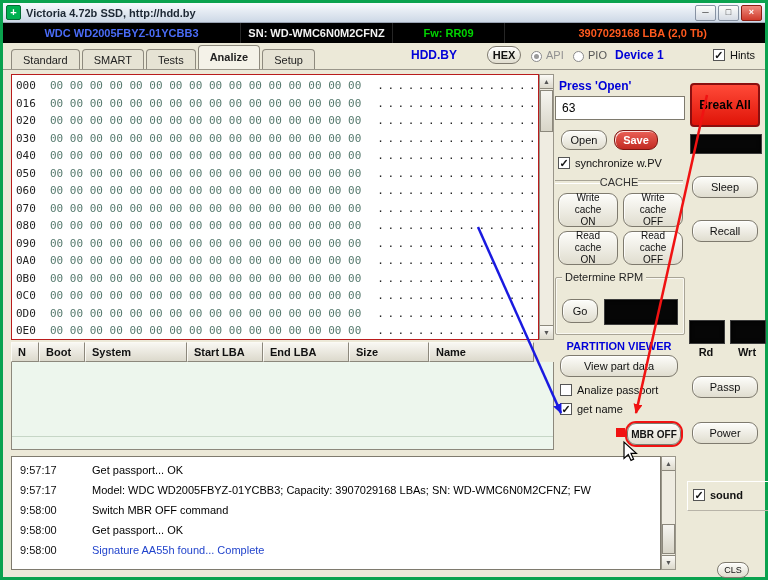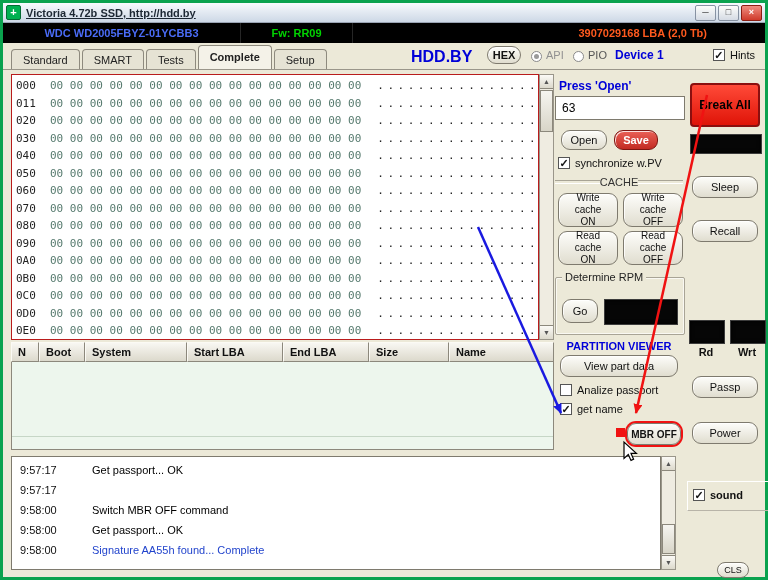--- a/index.html
+++ b/index.html
@@ -6,21 +6,21 @@
   body{width:768px;height:580px;position:relative;overflow:hidden;
        font-family:"Liberation Sans",sans-serif;background:#8a9098;}
   .win{position:absolute;inset:0;border:3px solid #0aa24e;background:#ece9d8;box-sizing:border-box;}
 
   
   .titlebar{position:absolute;left:0;top:0;right:0;height:20px;
     background:linear-gradient(#f7fafd,#cdd8e6);border-bottom:1px solid #9aa4b4;
     display:flex;align-items:center;padding:0 3px;box-sizing:border-box;}
   .app-icon{width:13px;height:13px;background:#00b050;border:1px solid #036b33;border-radius:2px;
     color:#fff;font-size:11px;line-height:12px;text-align:center;font-weight:bold;margin-right:5px;}
-  .title-text{font-size:11px;font-weight:bold;color:#1c2733;flex:1;white-space:nowrap;overflow:hidden;text-decoration:underline;}
+  .title-text{font-size:11px;font-weight:bold;color:#1c2733;flex:1;white-space:nowrap;overflow:hidden;}
   .winbtns{display:flex;gap:2px;}
   .wbtn{width:19px;height:14px;background:linear-gradient(#fdfdfb,#d5dbe4);border:1px solid #8792a2;
     border-radius:2px;font-size:9px;line-height:13px;text-align:center;color:#333;}
   .wbtn.close{background:linear-gradient(#ef8d80,#cf3a2b);color:#fff;border-color:#8c1d12;font-weight:bold;}
 
   
   .infobar{position:absolute;left:0;top:20px;right:0;height:20px;background:#000;
     display:flex;align-items:center;font-size:11px;font-weight:bold;}
   .seg{height:100%;display:flex;align-items:center;justify-content:center;box-sizing:border-box;
        border-right:1px solid #262626;white-space:nowrap;}
@@ -28,21 +28,21 @@
   .seg.serial{width:152px;color:#f2f2f2;}
   .seg.fw{width:112px;color:var(--fw-green,#00d800);}
   .seg.cap{border-right:none;margin-left:auto;margin-right:58px;color:var(--capacity-orange,#ff5a1e);}
 
   
   .tabrow{position:absolute;left:0;top:40px;right:0;height:26px;border-bottom:1px solid #9a968a;}
   .tabstrip{position:absolute;left:8px;bottom:0;display:flex;align-items:flex-end;}
   .tab{font-size:11px;color:#222;background:#e6e3d4;border:1px solid #8e8a7e;border-bottom:none;
     border-radius:4px 4px 0 0;padding:3px 11px 2px;margin-right:2px;height:14px;line-height:14px;}
   .tab.active{font-weight:bold;background:#f4f2e8;height:17px;line-height:17px;padding-bottom:3px;}
-  .brand{position:absolute;left:408px;top:5px;font-size:16px;font-weight:bold;color:var(--accent-blue,#0000d8);}
+  .brand{position:absolute;left:408px;top:5px;font-size:12px;font-weight:bold;color:var(--accent-blue,#0000d8);}
   .hexbtn{position:absolute;left:484px;top:3px;width:34px;height:18px;font-weight:bold;font-size:10px;}
   .radio{position:absolute;width:9px;height:9px;border-radius:50%;border:1px solid #8a8a8a;background:#fff;}
   .radio.sel::after{content:"";position:absolute;left:2px;top:2px;width:5px;height:5px;border-radius:50%;background:#9a9a9a;}
   .rlabel{position:absolute;top:6px;font-size:11px;}
   .device{position:absolute;left:612px;top:5px;font-size:12px;font-weight:bold;color:var(--accent-blue,#0000d8);}
 
   
   .btn{position:absolute;display:flex;align-items:center;justify-content:center;text-align:center;
     background:linear-gradient(#fdfdfa,#e0ddcf);border:1px solid #7e7a6e;border-radius:9px;
     font-size:11px;color:#111;box-shadow:inset 1px 1px 0 #ffffffcc;box-sizing:border-box;}
@@ -119,49 +119,50 @@
     <span class="title-text">Victoria 4.72b SSD, http://hdd.by</span>
     <span class="winbtns">
       <span class="wbtn">─</span>
       <span class="wbtn">□</span>
       <span class="wbtn close">×</span>
     </span>
   </div>
 
   <div class="infobar">
     <span class="seg model">WDC WD2005FBYZ-01YCBB3</span>
+    <span class="seg serial">SN: WD-WMC6N0M2CFNZ</span>
     <span class="seg fw">Fw: RR09</span>
     <span class="seg cap">3907029168 LBA (2,0 Tb)</span>
   </div>
 
   <div class="tabrow">
     <div class="tabstrip">
         <div class="tab">Standard</div>
         <div class="tab">SMART</div>
         <div class="tab">Tests</div>
-        <div class="tab active">Complete</div>
+        <div class="tab active">Analize</div>
         <div class="tab">Setup</div>
       </div>
     <span class="brand">HDD.BY</span>
     <div class="btn hexbtn">HEX</div>
     <span class="radio sel" style="left:528px;top:8px;"></span>
     <span class="rlabel" style="left:543px;color:#909090;">API</span>
     <span class="radio" style="left:570px;top:8px;"></span>
     <span class="rlabel" style="left:585px;color:#555;">PIO</span>
     <span class="device">Device 1</span>
     <label class="cb" style="right:10px;top:6px;">
       <span class="box">✓</span>
       <span>Hints</span>
     </label>
   </div>
 
   <div class="hexpanel">
     <div>
         <div class="hex-row"><span class="hx-off">000</span><span class="hx-bytes">00 00 00 00 00 00 00 00 00 00 00 00 00 00 00 00</span><span class="hx-ascii">................</span></div>
-        <div class="hex-row"><span class="hx-off">011</span><span class="hx-bytes">00 00 00 00 00 00 00 00 00 00 00 00 00 00 00 00</span><span class="hx-ascii">................</span></div>
+        <div class="hex-row"><span class="hx-off">016</span><span class="hx-bytes">00 00 00 00 00 00 00 00 00 00 00 00 00 00 00 00</span><span class="hx-ascii">................</span></div>
         <div class="hex-row"><span class="hx-off">020</span><span class="hx-bytes">00 00 00 00 00 00 00 00 00 00 00 00 00 00 00 00</span><span class="hx-ascii">................</span></div>
         <div class="hex-row"><span class="hx-off">030</span><span class="hx-bytes">00 00 00 00 00 00 00 00 00 00 00 00 00 00 00 00</span><span class="hx-ascii">................</span></div>
         <div class="hex-row"><span class="hx-off">040</span><span class="hx-bytes">00 00 00 00 00 00 00 00 00 00 00 00 00 00 00 00</span><span class="hx-ascii">................</span></div>
         <div class="hex-row"><span class="hx-off">050</span><span class="hx-bytes">00 00 00 00 00 00 00 00 00 00 00 00 00 00 00 00</span><span class="hx-ascii">................</span></div>
         <div class="hex-row"><span class="hx-off">060</span><span class="hx-bytes">00 00 00 00 00 00 00 00 00 00 00 00 00 00 00 00</span><span class="hx-ascii">................</span></div>
         <div class="hex-row"><span class="hx-off">070</span><span class="hx-bytes">00 00 00 00 00 00 00 00 00 00 00 00 00 00 00 00</span><span class="hx-ascii">................</span></div>
         <div class="hex-row"><span class="hx-off">080</span><span class="hx-bytes">00 00 00 00 00 00 00 00 00 00 00 00 00 00 00 00</span><span class="hx-ascii">................</span></div>
         <div class="hex-row"><span class="hx-off">090</span><span class="hx-bytes">00 00 00 00 00 00 00 00 00 00 00 00 00 00 00 00</span><span class="hx-ascii">................</span></div>
         <div class="hex-row"><span class="hx-off">0A0</span><span class="hx-bytes">00 00 00 00 00 00 00 00 00 00 00 00 00 00 00 00</span><span class="hx-ascii">................</span></div>
         <div class="hex-row"><span class="hx-off">0B0</span><span class="hx-bytes">00 00 00 00 00 00 00 00 00 00 00 00 00 00 00 00</span><span class="hx-ascii">................</span></div>
@@ -175,21 +176,21 @@
     <span class="sb-track">
         <span class="sb-thumb" style="top:1px;height:42px;"></span>
       </span>
     <span class="sb-btn bottom">▼</span>
   </div>
 
   <div class="pt-head">
       <div class="pt-cell" style="width: 28px;">N</div>
       <div class="pt-cell" style="width: 46px;">Boot</div>
       <div class="pt-cell" style="width: 102px;">System</div>
-      <div class="pt-cell" style="width: 96px;">Start LBA</div>
+      <div class="pt-cell" style="width: 76px;">Start LBA</div>
       <div class="pt-cell" style="width: 86px;">End LBA</div>
       <div class="pt-cell" style="width: 80px;">Size</div>
       <div class="pt-cell" style="width: 105px;">Name</div>
     </div>
   <div class="pt-body">
     <div class="pt-line"></div>
   </div>
 
   <span class="lbl-blue" style="left:556px;top:76px;">Press 'Open'</span>
   <input class="sector-input" readonly="" value="63" style="">
@@ -231,20 +232,21 @@
   <div class="btn hl-red" style="left:624px;top:420px;width:54px;height:22px;font-size:10px;font-weight:bold;">MBR OFF</div>
 
   <div class="logpanel">
     <div>
         <div class="log-line">
           <span class="log-time">9:57:17</span>
           <span class="log-text" style="color: rgb(0, 0, 0);">Get passport... OK</span>
         </div>
         <div class="log-line">
           <span class="log-time">9:57:17</span>
+          <span class="log-text" style="color: rgb(0, 0, 0);">Model: WDC WD2005FBYZ-01YCBB3; Capacity: 3907029168 LBAs; SN: WD-WMC6N0M2CFNZ; FW</span>
         </div>
         <div class="log-line">
           <span class="log-time">9:58:00</span>
           <span class="log-text" style="color: rgb(0, 0, 0);">Switch MBR OFF command</span>
         </div>
         <div class="log-line">
           <span class="log-time">9:58:00</span>
           <span class="log-text" style="color: rgb(0, 0, 0);">Get passport... OK</span>
         </div>
         <div class="log-line">

